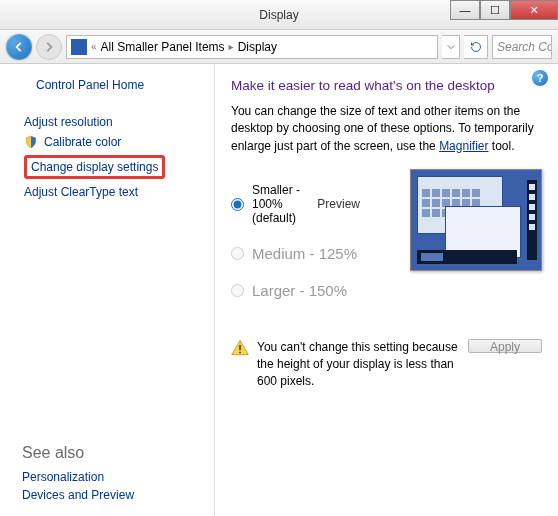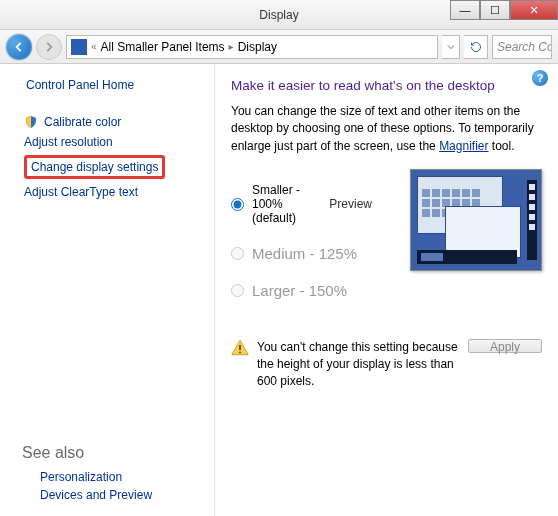--- a/index.html
+++ b/index.html
@@ -24,38 +24,38 @@
 .breadcrumb .bc-icon { width:16px; height:16px; background:#2a5db0; display:inline-block; }
 .breadcrumb .sep { color:#777; font-size:10px; }
 .bc-refresh { width:24px; height:24px; border:1px solid #bbb; border-left:none; background:#fff; display:flex; align-items:center; justify-content:center; }
 .bc-drop { width:18px; height:24px; border:1px solid #bbb; border-left:none; background:#fff; display:flex; align-items:center; justify-content:center; }
 .searchbox { width: 60px; height: 24px; border: 1px solid #bbb; background: #fff; display:flex; align-items:center; padding:0 4px; color:#888; font-style: italic; overflow:hidden; white-space:nowrap; }
 
 
 .content { display: flex; height: calc(516px - 30px - 34px); }
 .sidebar { width: 215px; border-right: 1px solid #e0e0e0; padding: 14px 10px 10px 22px; display:flex; flex-direction:column; }
 .sidebar a, .sidebar .link { color: #003399; text-decoration: none; font-size: 12px; display:block; cursor:pointer; }
-.sidebar .cp-home { margin-bottom: 20px; margin-left: 4px; }
+.sidebar .cp-home { margin-bottom: 20px; margin-left: 14px; }
 .sidebar .task { padding: 3px 0 3px 2px; display:flex; align-items:center; gap:6px; }
 .sidebar .task .shield { width:14px; height:14px; flex:0 0 14px; }
 .sidebar .task.noicon { padding-left: 2px; }
 .highlight { border: 3px solid #e53935; border-radius: 3px; padding: 2px 4px; }
 .sidebar-bottom { margin-top:auto; padding-top: 20px; }
 .sidebar .seealso { color:#6a6a6a; font-size:16px; margin-bottom:8px; }
-.sidebar .seelink { margin:4px 18px; }
+.sidebar .seelink { margin:4px 0; }
 
 .main { flex:1; padding: 14px 16px 10px 16px; position:relative; }
 .help-icon { position:absolute; top:6px; right:10px; width:16px; height:16px; border-radius:50%; background:radial-gradient(circle at 30% 30%,#6fb8f0,#1a6fc0); color:#fff; font-size:11px; font-weight:bold; display:flex; align-items:center; justify-content:center; }
 .main h1 { color:#4c1d95; font-size:13.5px; font-weight:400; margin-bottom:10px; }
 .main p.desc { font-size:12px; line-height:1.45; margin-bottom:18px; }
 .main p.desc a { color:#003399; text-decoration: underline; }
 .opt-row { display:flex; align-items:center; gap:8px; font-size:12px; margin:10px 0 20px 0; }
 .opt-row input[type=radio] { accent-color:#1a6fc0; }
 .opt-row.disabled { color:#9a9a9a; font-size:15px; }
-.preview-label { margin-left:auto; margin-right:28px; font-size:12px; color:#333; }
+.preview-label { margin-left:auto; margin-right:40px; font-size:12px; color:#333; }
 
 .preview-layout { display:flex; gap:10px; align-items:flex-start; }
 .options-col { flex:1; }
 .preview-box { width:132px; height:102px; border:1px solid #888; background:#3b5fa8; position:relative; overflow:hidden; box-shadow:1px 1px 3px rgba(0,0,0,.3); margin-top:-4px;}
 .pv-win1 { position:absolute; left:6px; top:6px; width:86px; height:58px; background:#dce5f2; border:1px solid #2a4b8d; }
 .pv-grid { position:absolute; left:4px; top:12px; display:grid; grid-template-columns:repeat(6,8px); grid-auto-rows:8px; gap:2px; }
 .pv-grid i { background:#8099c4; display:block; }
 .pv-win2 { position:absolute; left:34px; top:36px; width:76px; height:52px; background:#eef2fa; border:1px solid #2a4b8d; }
 .pv-task { position:absolute; left:6px; bottom:6px; width:100px; height:14px; background:#0d1a33; }
 .pv-task::before { content:""; position:absolute; left:4px; top:3px; width:22px; height:8px; background:#5a77b5; }
@@ -116,32 +116,32 @@
         <path d="M3 3v5h5"></path>
       </svg>
   </div>
   <div class="searchbox">Search Co...</div>
 </div>
 
 <div class="content">
   <div class="sidebar">
     <a class="link cp-home">Control Panel Home</a>
 
+    <div class="task noicon">
+      <span class="link">Adjust resolution</span>
+    </div>
     <div class="task">
       <span class="shield">
         <svg viewBox="0 0 24 24">
             <path d="M12 2l8 3v5c0 6-4 10-8 12-4-2-8-6-8-12V5l8-3z" fill="#f7c948" stroke="#b58900"></path>
             <path d="M12 2v20" stroke="#fff" stroke-width=".5"></path>
             <path d="M12 2l8 3v5c0 6-4 10-8 12V2z" fill="#2a6fd6"></path>
           </svg>
       </span>
       <span class="link">Calibrate color</span>
-    </div>
-    <div class="task noicon">
-      <span class="link">Adjust resolution</span>
     </div>
     <div class="task noicon">
       <span class="link highlight">Change display settings</span>
     </div>
     <div class="task noicon">
       <span class="link">Adjust ClearType text</span>
     </div>
 
     <div class="sidebar-bottom">
       <div class="seealso">See also</div>

